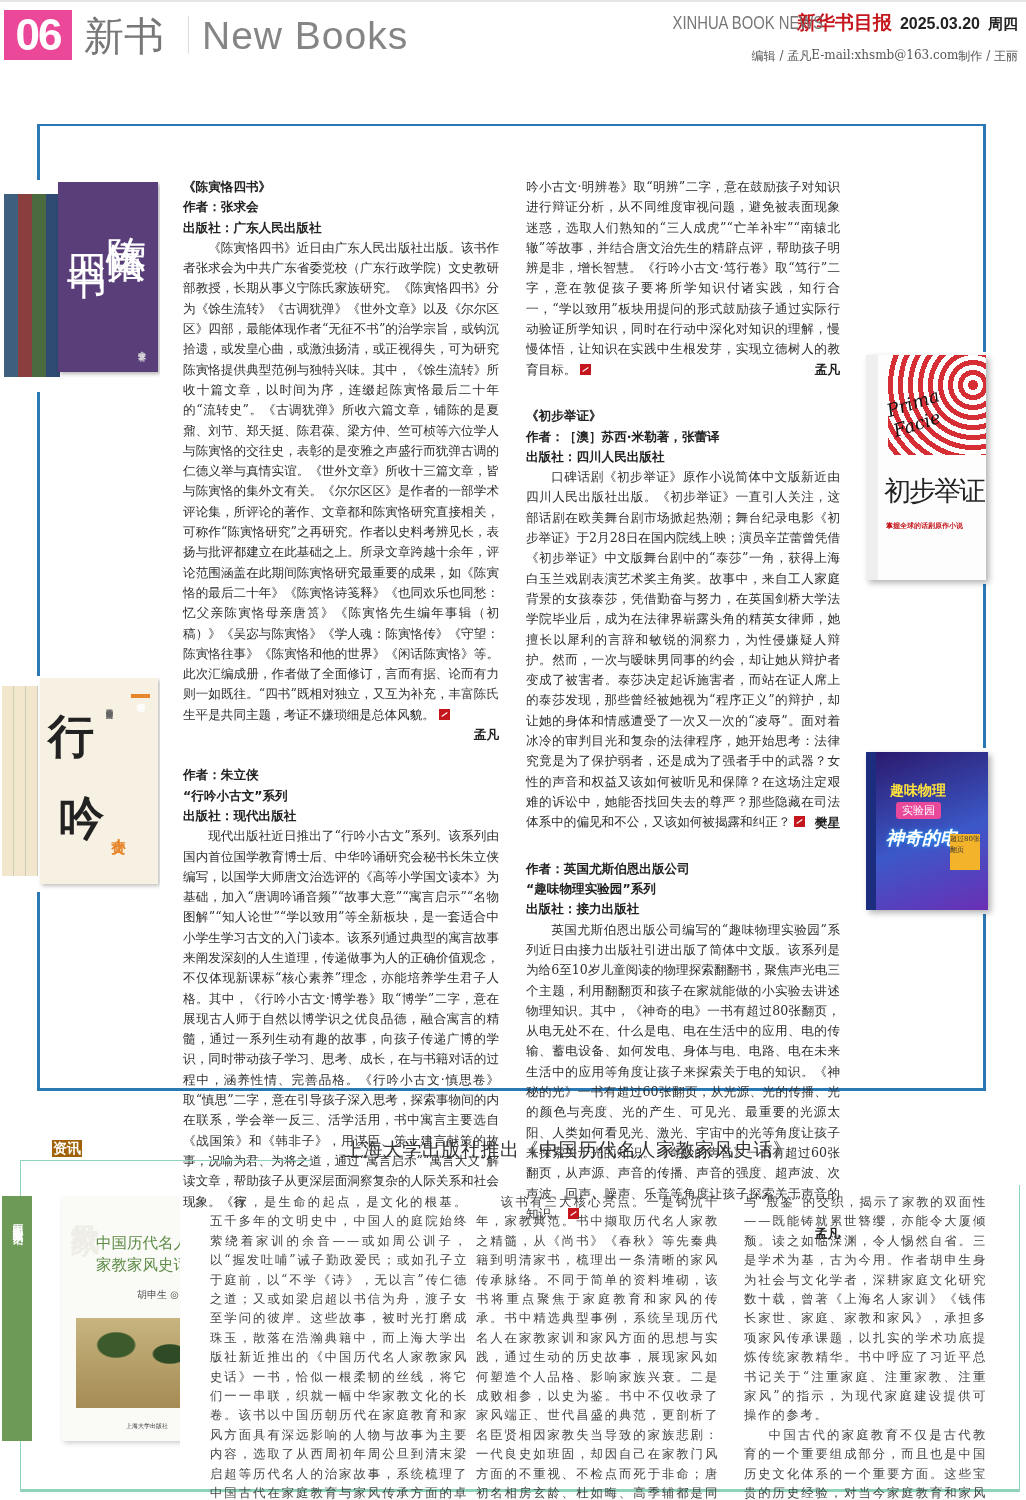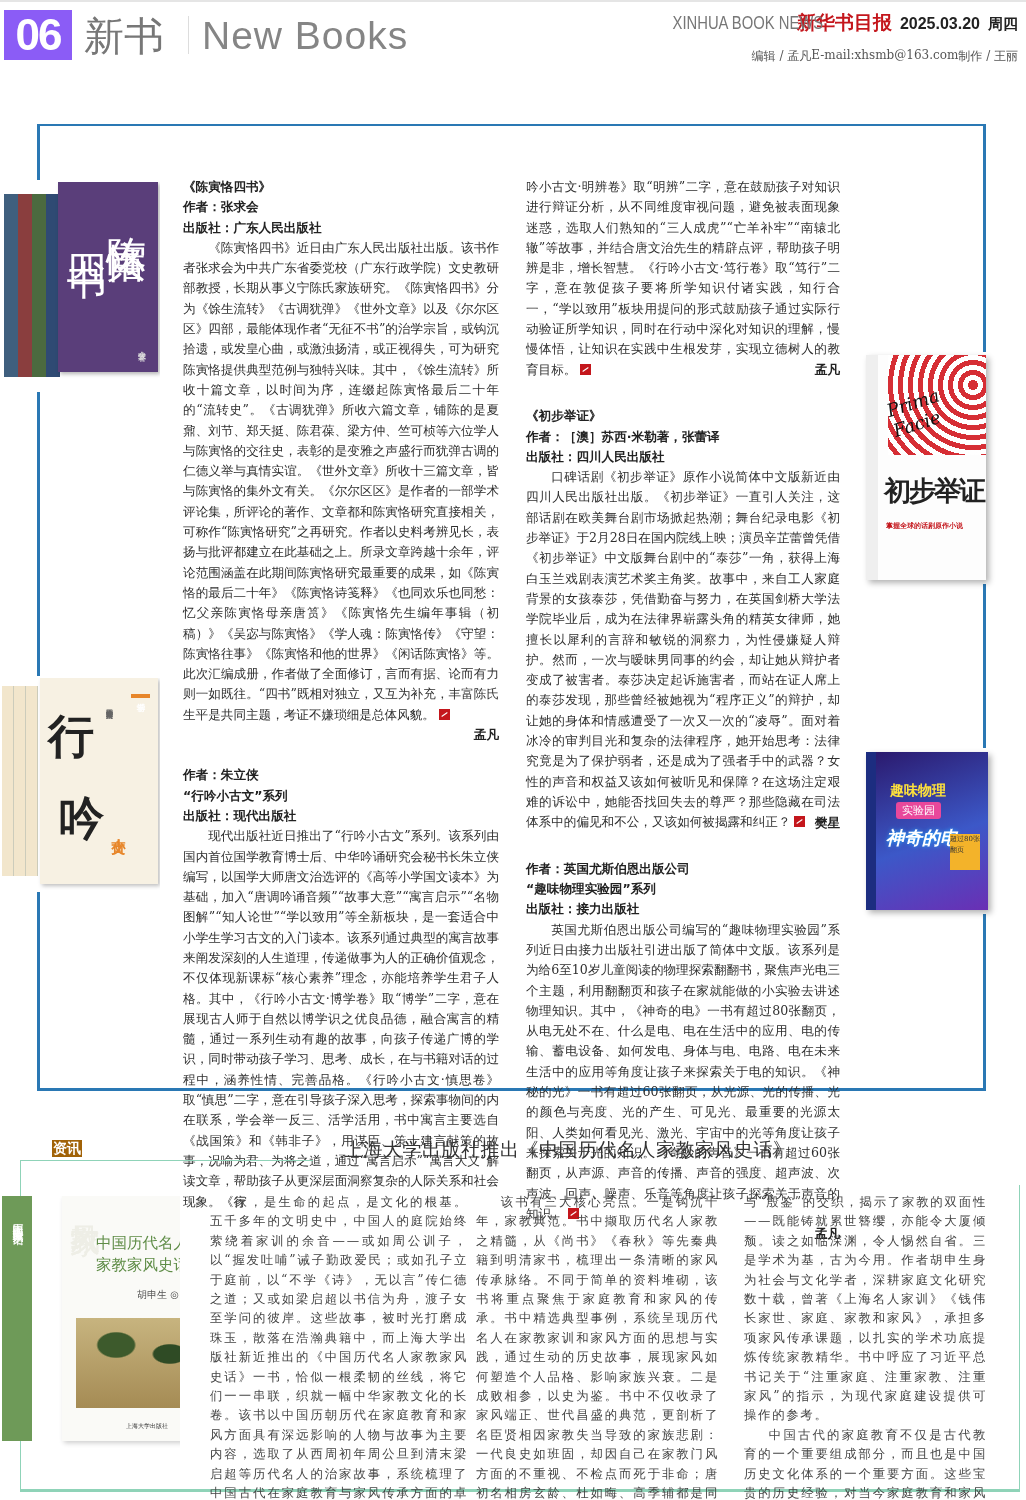--- a/index.html
+++ b/index.html
@@ -1,21 +1,21 @@
 <!DOCTYPE html>
 <html><head>
 <meta charset="utf-8">
 <style>
   * { box-sizing: border-box; margin: 0; padding: 0; }
   html, body { width: 1026px; height: 1500px; background: #ffffff; overflow: hidden; }
   body { position: relative; font-family: "DejaVu Serif", "Liberation Serif", serif; color: #2a2a2a; }
 
   
   .top-rule { position: absolute; left: 0; top: 0; width: 1026px; height: 2px; background: #e5e5e5; }
-  .page-num { position: absolute; left: 4px; top: 10px; width: 68px; height: 50px; background: #8b5cf6; color: #fff;
+  .page-num { position: absolute; left: 4px; top: 10px; width: 68px; height: 50px; background: #ec4899; color: #fff;
     font-family: "Liberation Sans", sans-serif; font-weight: bold; font-size: 44px; line-height: 50px; text-align: center; letter-spacing: -2px; }
   .section-cn { position: absolute; left: 84px; top: 10px; font-family: "DejaVu Sans", sans-serif; font-size: 40px; line-height: 52px; color: #777; }
   .section-div { position: absolute; left: 188px; top: 16px; width: 1px; height: 38px; background: #ddd; }
   .section-en { position: absolute; left: 202px; top: 10px; font-family: "Liberation Sans", sans-serif; font-size: 39px; line-height: 52px; color: #858585; letter-spacing: 1px; }
   .masthead { position: absolute; right: 8px; top: 10px; height: 26px; display: flex; align-items: baseline; gap: 8px; white-space: nowrap; }
   .mast-en { font-family: "Liberation Sans", sans-serif; font-size: 19px; color: #777; transform: scaleX(0.78); transform-origin: right; display: inline-block; margin-right: -34px; }
   .mast-cn { font-family: "DejaVu Serif", serif; font-size: 19px; font-weight: bold; color: #c4161c; }
   .mast-date { font-family: "Liberation Sans", sans-serif; font-size: 16px; font-weight: bold; color: #222; }
   .mast-week { font-family: "DejaVu Sans", sans-serif; font-size: 15px; font-weight: bold; color: #222; }
   .credits { position: absolute; right: 8px; top: 48px; font-size: 12px; color: #555; white-space: nowrap; display: flex; }
@@ -53,21 +53,21 @@
   .xing-big1 { position: absolute; left: 8px; top: 28px; font-size: 46px; font-weight: bold; color: #222; }
   .xing-big2 { position: absolute; left: 18px; top: 110px; font-size: 46px; font-weight: bold; color: #222; }
   .xing-tag { position: absolute; right: 8px; top: 16px; background: #e7862a; color: #fff; font-size: 9px; padding: 2px 3px; writing-mode: vertical-rl; }
   .xing-small { position: absolute; left: 70px; top: 150px; color: #e7862a; font-size: 14px; font-weight: bold; writing-mode: vertical-rl; }
   .xing-lines { position: absolute; left: 64px; top: 26px; writing-mode: vertical-rl; font-size: 7px; color: #666; line-height: 10px; height: 80px; }
 
   
   .chu-cover { left: 866px; top: 355px; width: 120px; height: 225px; background: #fdfdfd; box-shadow: 3px 3px 6px rgba(0,0,0,0.3); border-left: 12px solid #efefef; }
   .chu-stripes { position: absolute; left: 10px; top: 0; width: 100px; height: 100px;
     background: repeating-radial-gradient(circle at 85% 30%, #d4232a 0 5px, #fff 5px 10px); opacity: 0.95; }
-  .chu-title { position: absolute; left: 6px; top: 118px; font-size: 27px; font-weight: bold; color: #222; letter-spacing: -2px; font-family: "DejaVu Sans", sans-serif; }
+  .chu-title { position: absolute; left: 6px; top: 118px; font-size: 27px; font-weight: normal; color: #222; letter-spacing: -2px; font-family: "DejaVu Sans", sans-serif; }
   .chu-sub { position: absolute; left: 8px; top: 166px; font-size: 7px; color: #c4161c; font-weight: bold; }
   .chu-script { position: absolute; left: 10px; top: 30px; font-family: "DejaVu Serif", serif; font-style: italic; font-size: 18px; color: #111; transform: rotate(-18deg); }
 
   
   .qu-cover { left: 866px; top: 752px; width: 122px; height: 158px; background: linear-gradient(160deg, #2b1a6e 0%, #3c58c8 55%, #6a2fb4 100%); box-shadow: 3px 3px 6px rgba(0,0,0,0.3); border-left: 10px solid #1c2d80; }
   .qu-t1 { position: absolute; left: 14px; top: 30px; color: #ffe23b; font-size: 14px; font-weight: bold; font-family: "DejaVu Sans", sans-serif; }
   .qu-t2 { position: absolute; left: 20px; top: 50px; color: #fff; background: #e9489b; font-size: 11px; padding: 1px 6px; font-family: "DejaVu Sans", sans-serif; border-radius: 3px; }
   .qu-t3 { position: absolute; left: 10px; top: 74px; color: #fff; font-size: 18px; font-weight: bold; font-style: italic; font-family: "DejaVu Sans", sans-serif; text-shadow: 0 0 4px #2af; }
   .qu-badge { position: absolute; right: 8px; bottom: 40px; width: 30px; height: 36px; background: #f3b32a; color: #333; font-size: 7px; line-height: 11px; }
 

